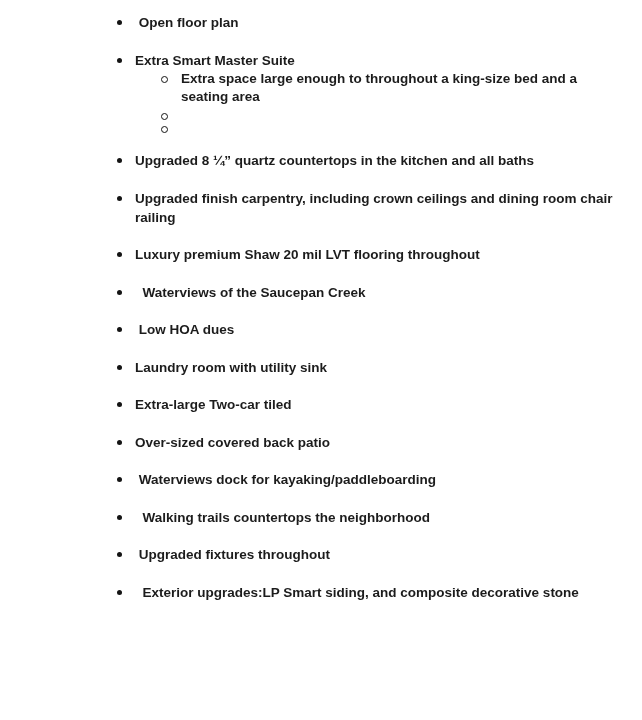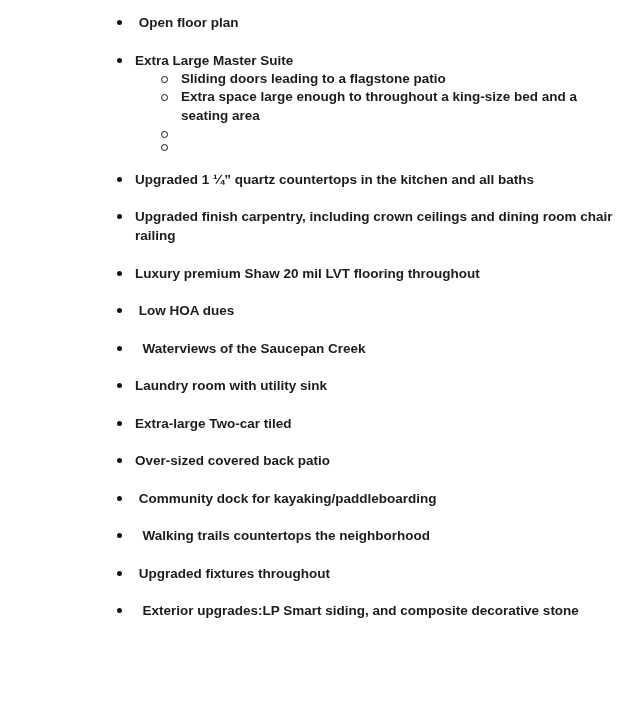--- a/index.html
+++ b/index.html
@@ -43,43 +43,39 @@
   <div class="group">
     <div class="row l1">
       <span class="marker"><span class="dot"></span></span>
       <span class="txt"> Open floor plan</span>
     </div>
   </div>
 
   <div class="group">
     <div class="row l1">
       <span class="marker"><span class="dot"></span></span>
-      <span class="txt">Extra Large Master Suite</span>
-    </div>
-    <div class="row l2">
-      <span class="marker"><span class="ring"></span></span>
-      <span class="txt">Sliding doors leading to a flagstone patio</span>
+      <span class="txt">Extra Smart Master Suite</span>
     </div>
     <div class="row l2">
       <span class="marker"><span class="ring"></span></span>
       <span class="txt">Extra space large enough to throughout a king-size bed and a
 seating area</span>
     </div>
     <div class="row l2">
       <span class="marker"><span class="ring"></span></span>
     </div>
     <div class="row l2">
       <span class="marker"><span class="ring"></span></span>
     </div>
   </div>
 
   <div class="group">
     <div class="row l1">
       <span class="marker"><span class="dot"></span></span>
-      <span class="txt">Upgraded 1 ¼” quartz countertops in the kitchen and all baths</span>
+      <span class="txt">Upgraded 8 ¼” quartz countertops in the kitchen and all baths</span>
     </div>
   </div>
 
   <div class="group">
     <div class="row l1">
       <span class="marker"><span class="dot"></span></span>
       <span class="txt">Upgraded finish carpentry, including crown ceilings and dining room chair
 railing</span>
     </div>
   </div>
@@ -87,28 +83,28 @@
   <div class="group">
     <div class="row l1">
       <span class="marker"><span class="dot"></span></span>
       <span class="txt">Luxury premium Shaw 20 mil LVT flooring throughout</span>
     </div>
   </div>
 
   <div class="group">
     <div class="row l1">
       <span class="marker"><span class="dot"></span></span>
-      <span class="txt"> Low HOA dues</span>
+      <span class="txt">  Waterviews of the Saucepan Creek</span>
     </div>
   </div>
 
   <div class="group">
     <div class="row l1">
       <span class="marker"><span class="dot"></span></span>
-      <span class="txt">  Waterviews of the Saucepan Creek</span>
+      <span class="txt"> Low HOA dues</span>
     </div>
   </div>
 
   <div class="group">
     <div class="row l1">
       <span class="marker"><span class="dot"></span></span>
       <span class="txt">Laundry room with utility sink</span>
     </div>
   </div>
 
@@ -123,21 +119,21 @@
   <div class="group">
     <div class="row l1">
       <span class="marker"><span class="dot"></span></span>
       <span class="txt">Over-sized covered back patio</span>
     </div>
   </div>
 
   <div class="group">
     <div class="row l1">
       <span class="marker"><span class="dot"></span></span>
-      <span class="txt"> Community dock for kayaking/paddleboarding</span>
+      <span class="txt"> Waterviews dock for kayaking/paddleboarding</span>
     </div>
   </div>
 
   <div class="group">
     <div class="row l1">
       <span class="marker"><span class="dot"></span></span>
       <span class="txt">  Walking trails countertops the neighborhood</span>
     </div>
   </div>
 

